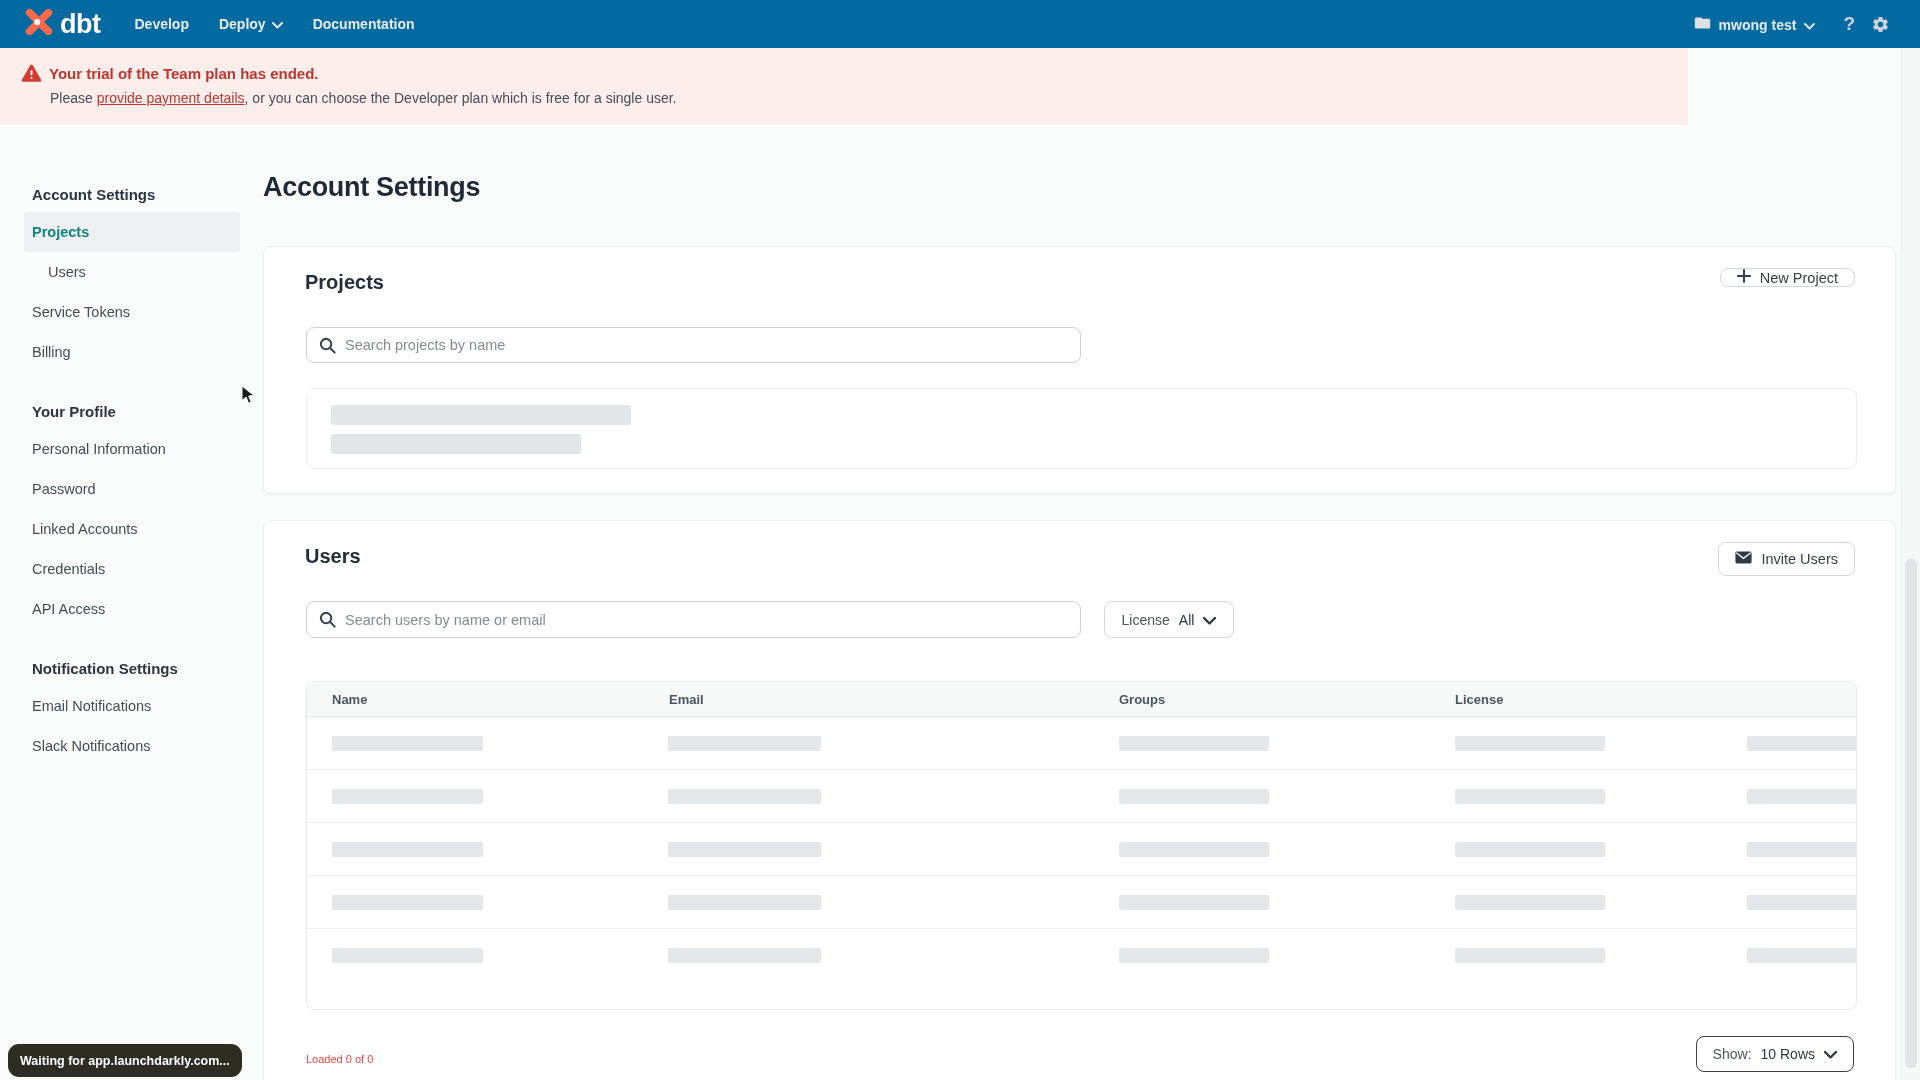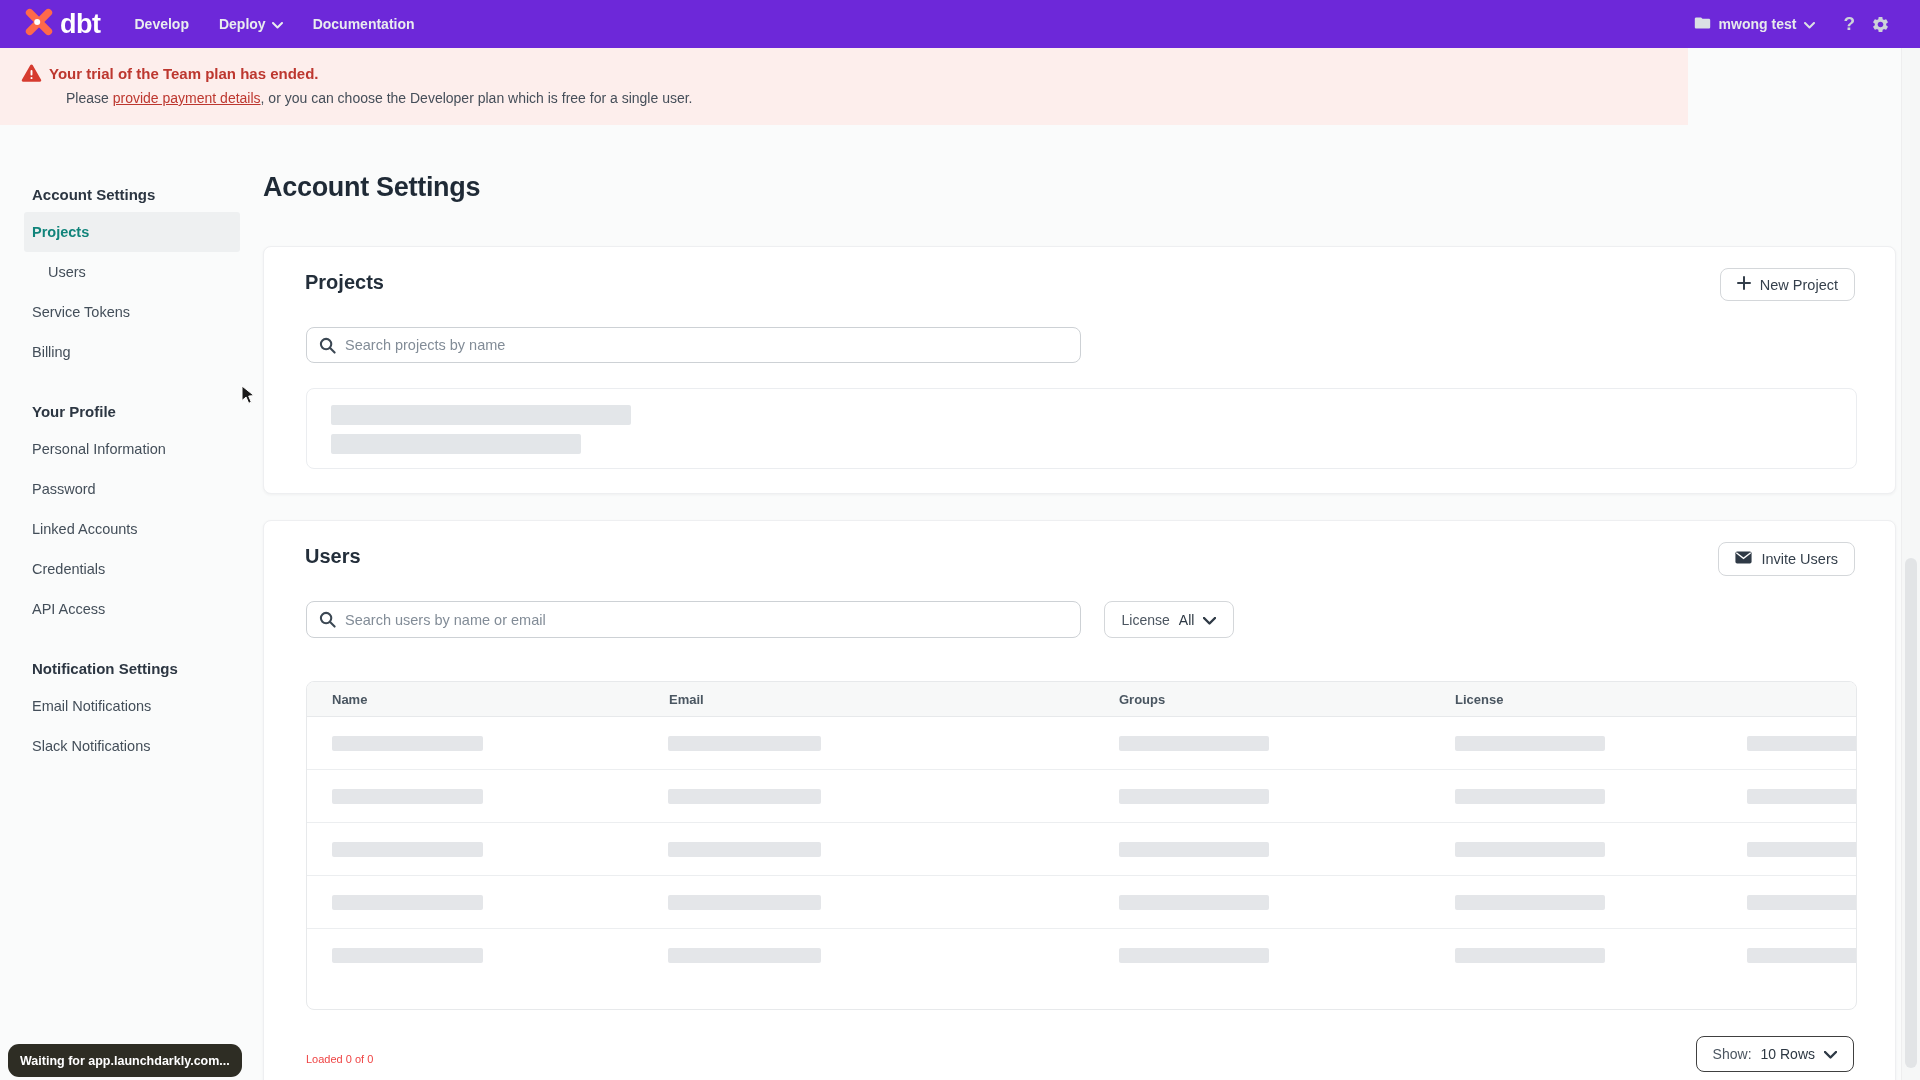--- a/index.html
+++ b/index.html
@@ -8,39 +8,39 @@
     position: relative;
     overflow: hidden;
     background: #fafbfb;
     font-family: "Liberation Sans", sans-serif;
     color: #3e4954;
   }
 
   
   .topnav {
     position: absolute; left:0; top:0; width:1920px; height:48px;
-    background:#6d28d9; display:flex; align-items:center; padding:0 30px 0 24px;
+    background:#0369a1; display:flex; align-items:center; padding:0 30px 0 24px;
   }
   .logo { display:flex; align-items:center; cursor:pointer; }
   .logo-text { color:#ffffff; font-size:27px; font-weight:700; margin-left:6px; letter-spacing:-0.5px; }
   .nav-menu { display:flex; align-items:center; margin-left:34px; gap:30px; }
   .nav-item { color:#e9ecef; font-size:14px; font-weight:700; display:flex; gap:6px; cursor:pointer; }
   .nav-right { margin-left:auto; display:flex; align-items:center; }
-  .account-switcher { display:flex; align-items:center; gap:8px; color:#e6e9ec; font-size:14px; font-weight:700; cursor:pointer; }
+  .account-switcher { display:flex; align-items:flex-end; gap:8px; color:#e6e9ec; font-size:14px; font-weight:700; cursor:pointer; }
   .help-glyph { color:#cdd3d9; font-size:19px; font-weight:700; margin-left:28px; cursor:pointer; }
   .gear-wrap { margin-left:16px; cursor:pointer; display:flex; align-items:center; }
 
   
   .banner {
     position:absolute; left:0; top:48px; width:1688px; height:77px;
     background:#fdeeec;
   }
   .banner-icon { position:absolute; left:21px; top:16px; }
   .banner-title { position:absolute; left:49px; top:17px; font-size:15px; font-weight:700; color:#bd372f; }
-  .banner-msg { position:absolute; left:66px; top:42px; font-size:14px; color:#454e59; }
+  .banner-msg { position:absolute; left:50px; top:42px; font-size:14px; color:#454e59; }
   .banner-link { color:#bd372f; text-decoration:underline; cursor:pointer; }
 
   
   .sidebar { position:absolute; left:24px; top:178px; width:216px; }
   .sb-header { height:34px; line-height:34px; padding-left:8px; font-size:15px; font-weight:700; color:#2c3642; }
   .sb-item { height:40px; line-height:40px; padding-left:8px; font-size:14.5px; color:#434e59; cursor:pointer; position:relative; border-radius:3px; }
   .sb-item.active { background:#eef0f1; color:#11847b; font-weight:700; }
   .sb-item.sub { padding-left:24px; }
   .sb-gap { height:23px; }
   .sb-chevron { position:absolute; right:10px; top:13px; }
@@ -54,21 +54,21 @@
     box-shadow:0 1px 3px rgba(30,40,50,0.05);
   }
   .card-projects { top:246px; height:248px; }
   .card-users   { top:520px; height:575px; }
 
   .card-title { position:absolute; left:41px; top:24px; font-size:20px; font-weight:700; color:#232e3a; }
 
   .btn {
     position:absolute; display:flex; align-items:center; gap:9px;
     background:#ffffff; border:1px solid #d4d7da; border-radius:8px;
-    height:33px; padding:0 16px; font-size:14.5px; color:#343f4b; cursor:pointer;
+    height:19px; padding:0 16px; font-size:14.5px; color:#343f4b; cursor:pointer;
     font-family:"Liberation Sans", sans-serif;
   }
   .btn-new-project { right:40px; top:21px; }
   .btn-invite { right:40px; top:21px; height:34px; }
 
   .search-wrap { position:absolute; left:42px; top:80px; width:775px; }
   .search-wrap .mag { position:absolute; left:13px; top:10px; }
   .search-input {
     width:775px; height:36px; border:1px solid #cdd1d5; border-radius:8px;
     padding:0 12px 0 38px; font-size:14.5px; color:#2f3a45; background:#fff; outline:none;

